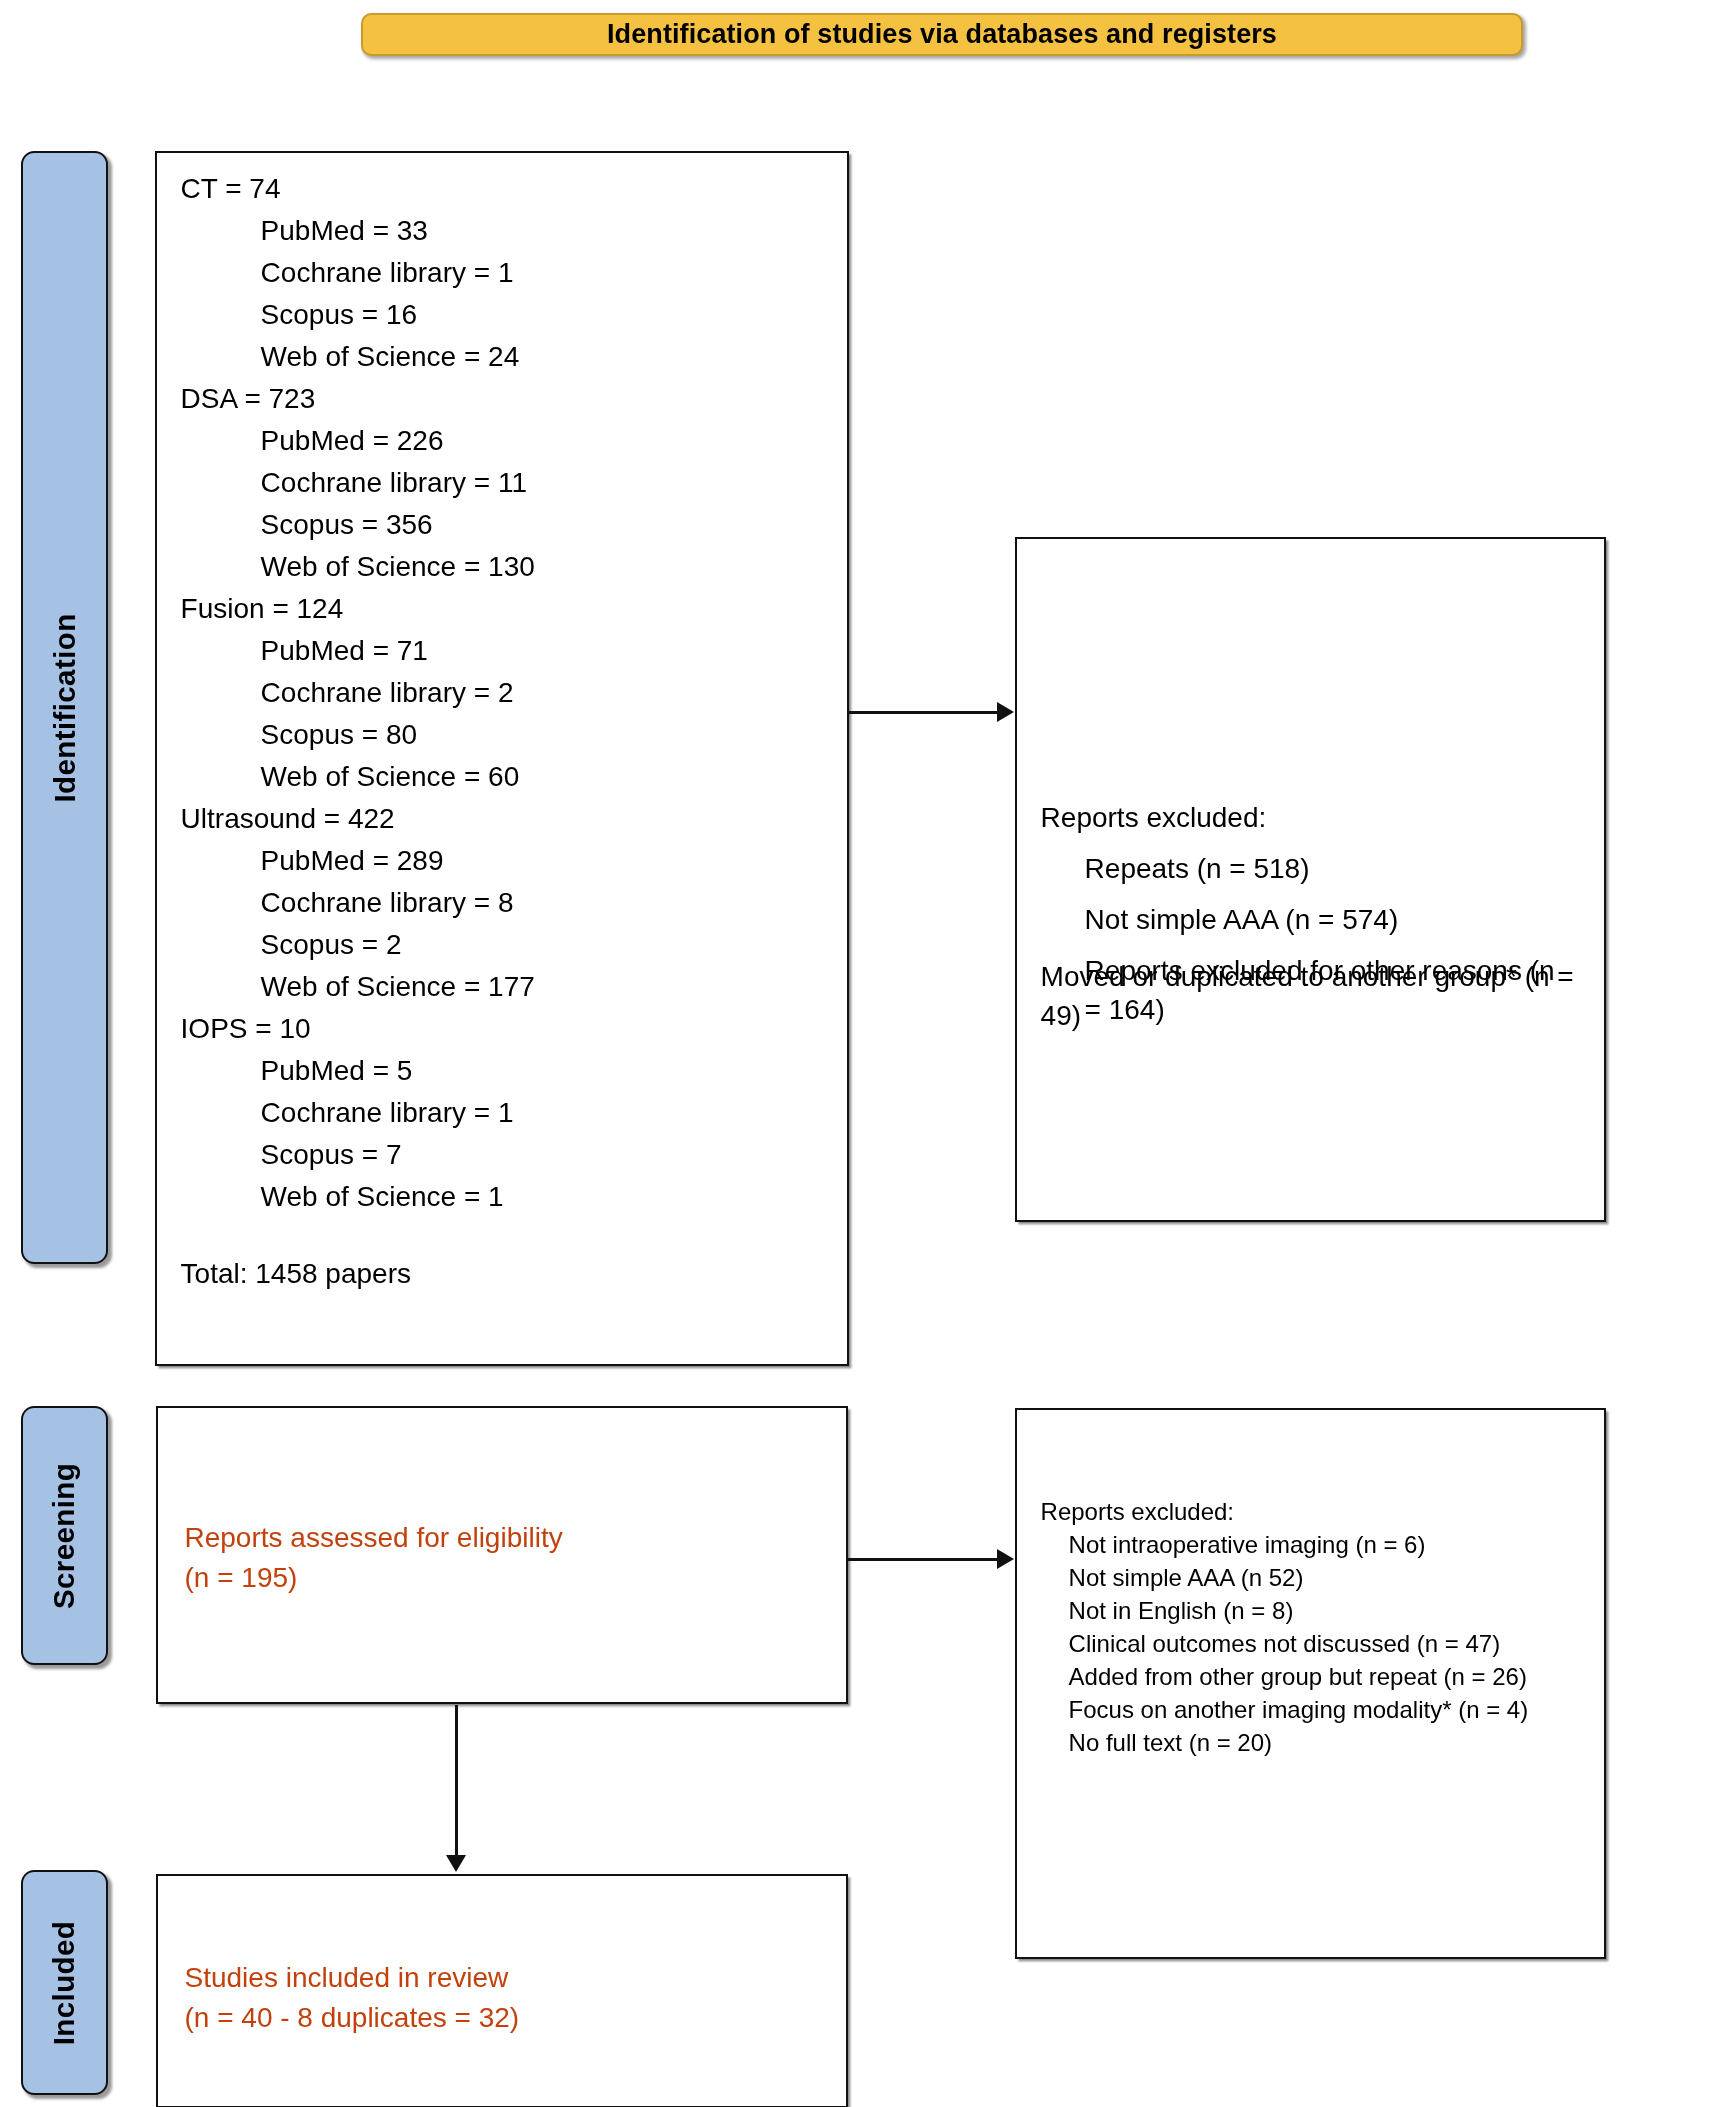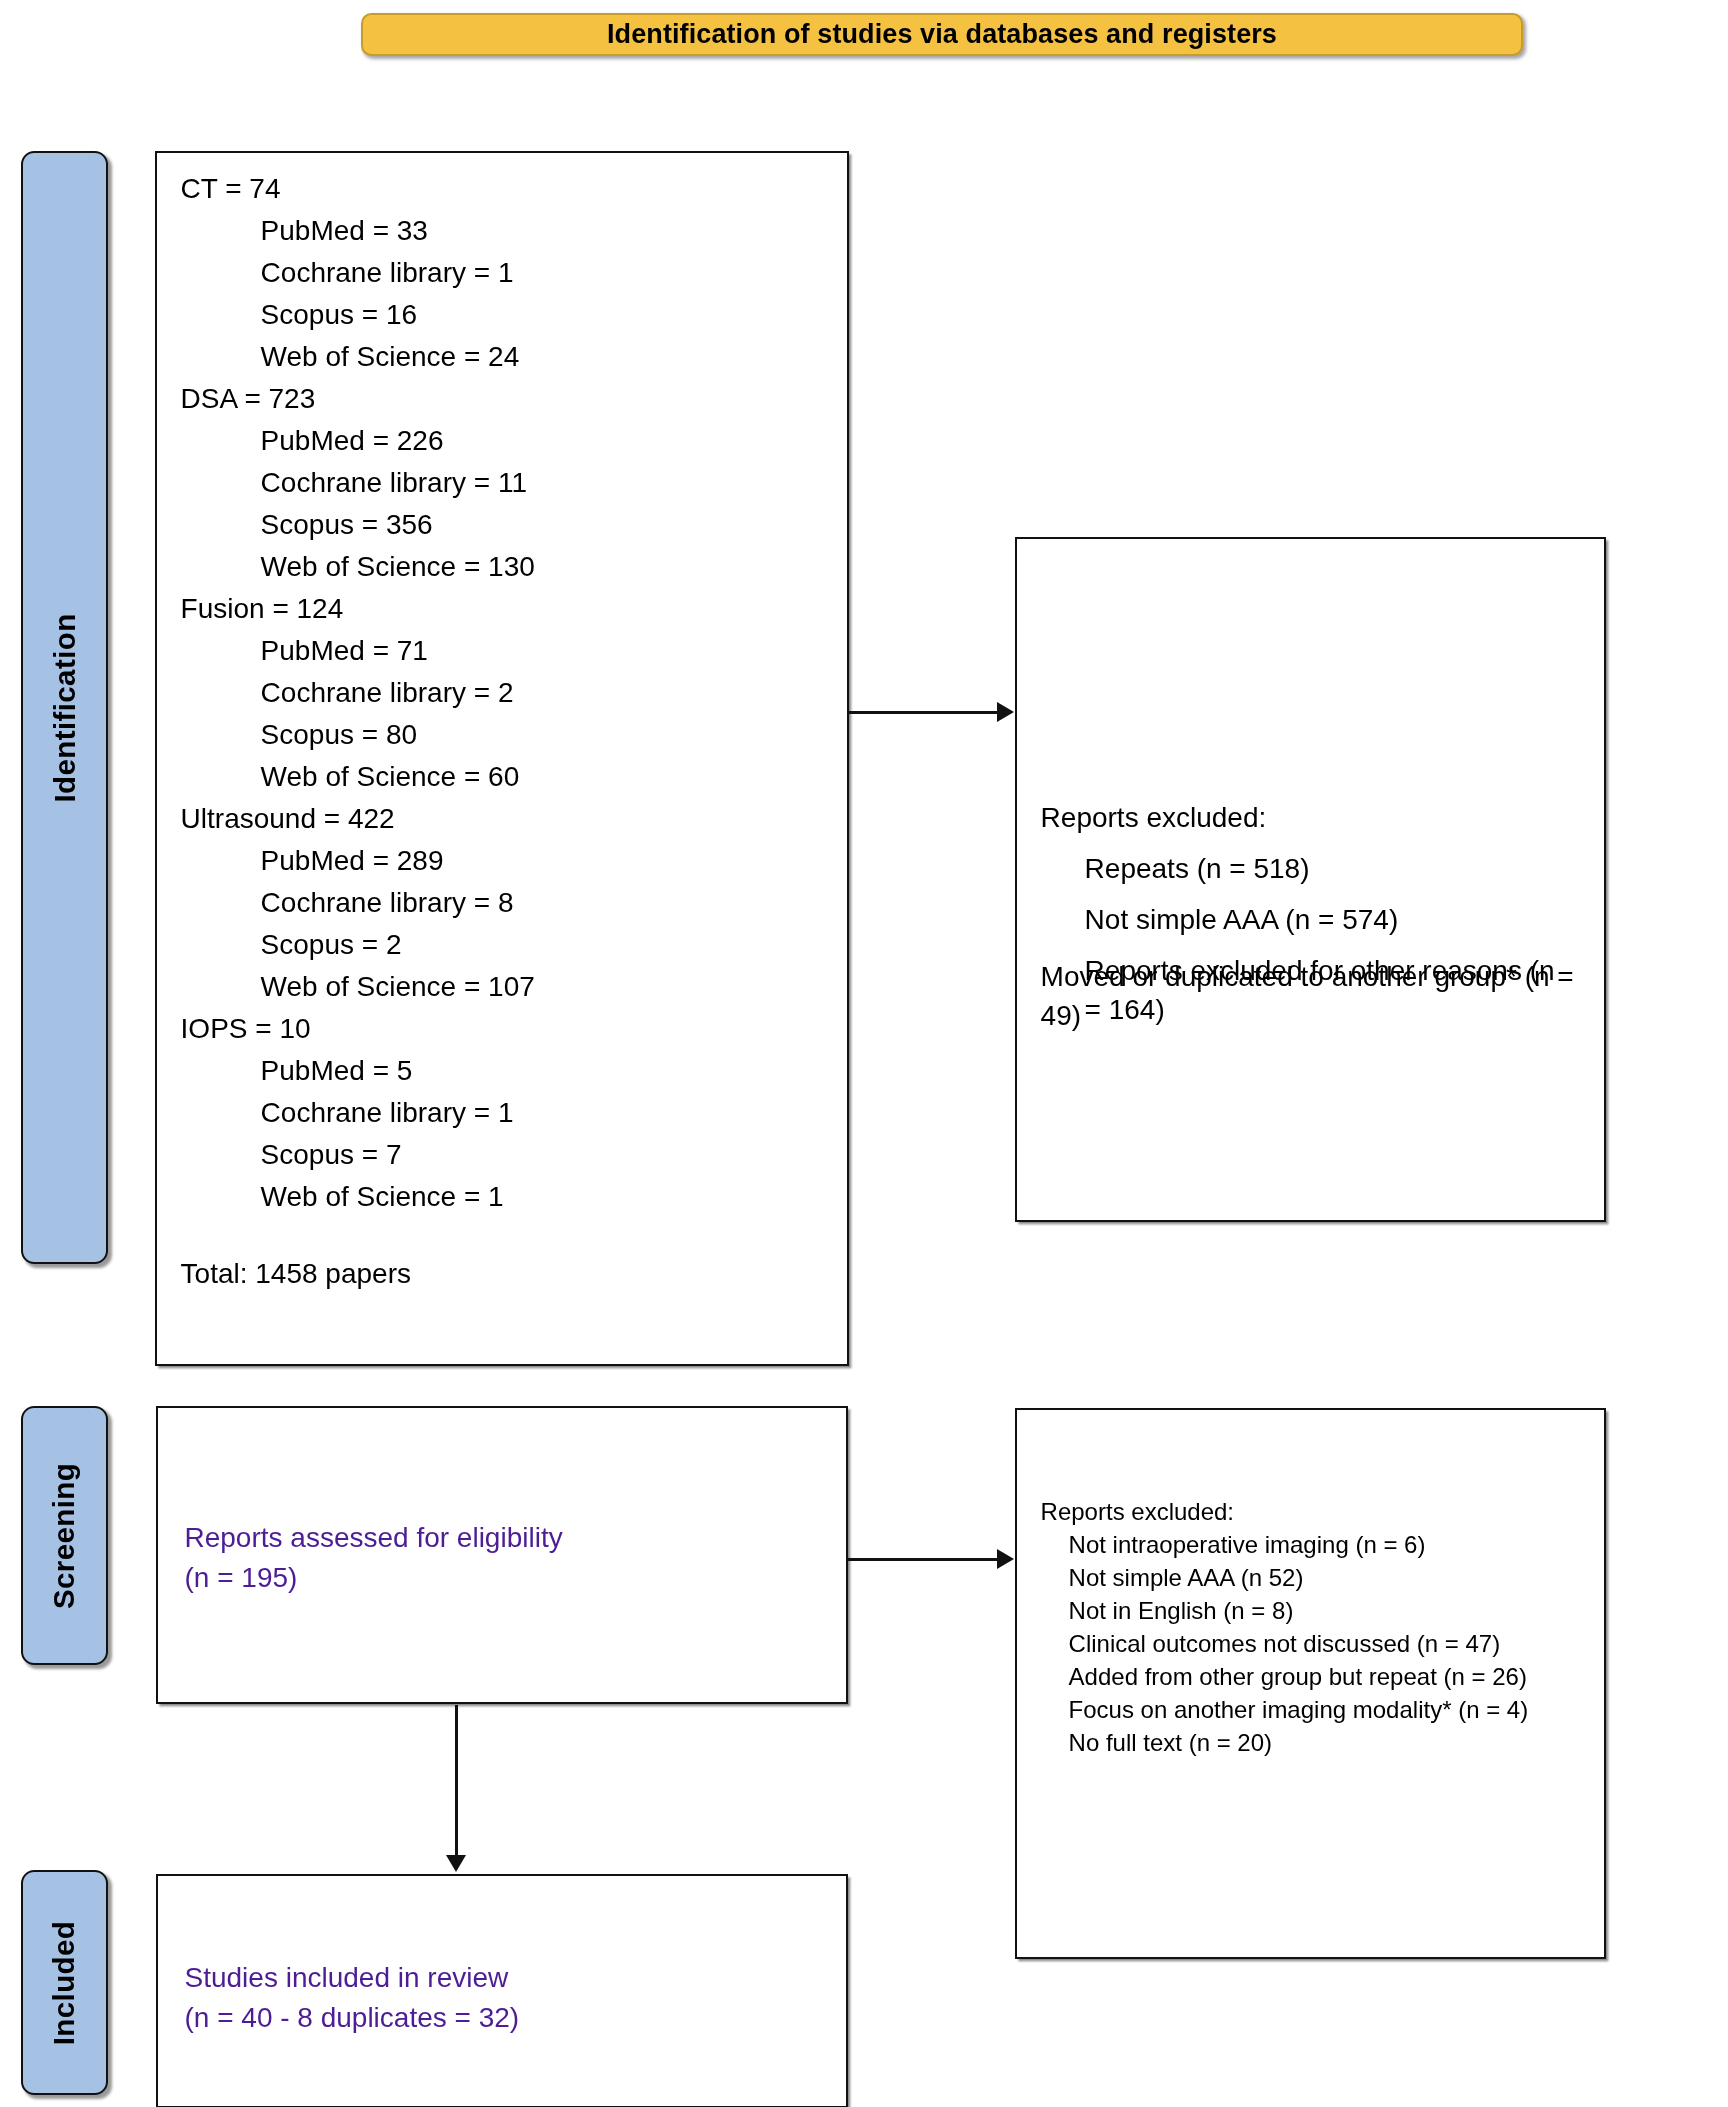--- a/index.html
+++ b/index.html
@@ -122,21 +122,21 @@
   }
   #excluded-scr-text .head-line { margin: 0; }
   #excluded-scr-text .item-line { margin: 0; padding-left: 28px; }
 
   .centered-text {
     position: absolute;
     left: 26.5px;
     right: 11.8px;
     font-size: 28px;
     line-height: 40px;
-    color: #4c1d95;
+    color: #c2410c;
   }
   #screening-text { top: 110px; }
   #included-text  { top: 82px; }
   .centered-text p { margin: 0; }
 
   
   .h-arrow-line {
     position: absolute;
     height: 2.9px;
     background: #111111;
@@ -207,21 +207,21 @@
       <p class="group-line">Fusion = 124</p>
       <p class="sub-line">PubMed = 71</p>
       <p class="sub-line">Cochrane library = 2</p>
       <p class="sub-line">Scopus = 80</p>
       <p class="sub-line">Web of Science = 60</p>
 
       <p class="group-line">Ultrasound = 422</p>
       <p class="sub-line">PubMed = 289</p>
       <p class="sub-line">Cochrane library = 8</p>
       <p class="sub-line">Scopus = 2</p>
-      <p class="sub-line">Web of Science = 107</p>
+      <p class="sub-line">Web of Science = 177</p>
 
       <p class="group-line">IOPS = 10</p>
       <p class="sub-line">PubMed = 5</p>
       <p class="sub-line">Cochrane library = 1</p>
       <p class="sub-line">Scopus = 7</p>
       <p class="sub-line">Web of Science = 1</p>
 
       <p class="total-line">Total: 1458 papers</p>
     </div>
   </div>

